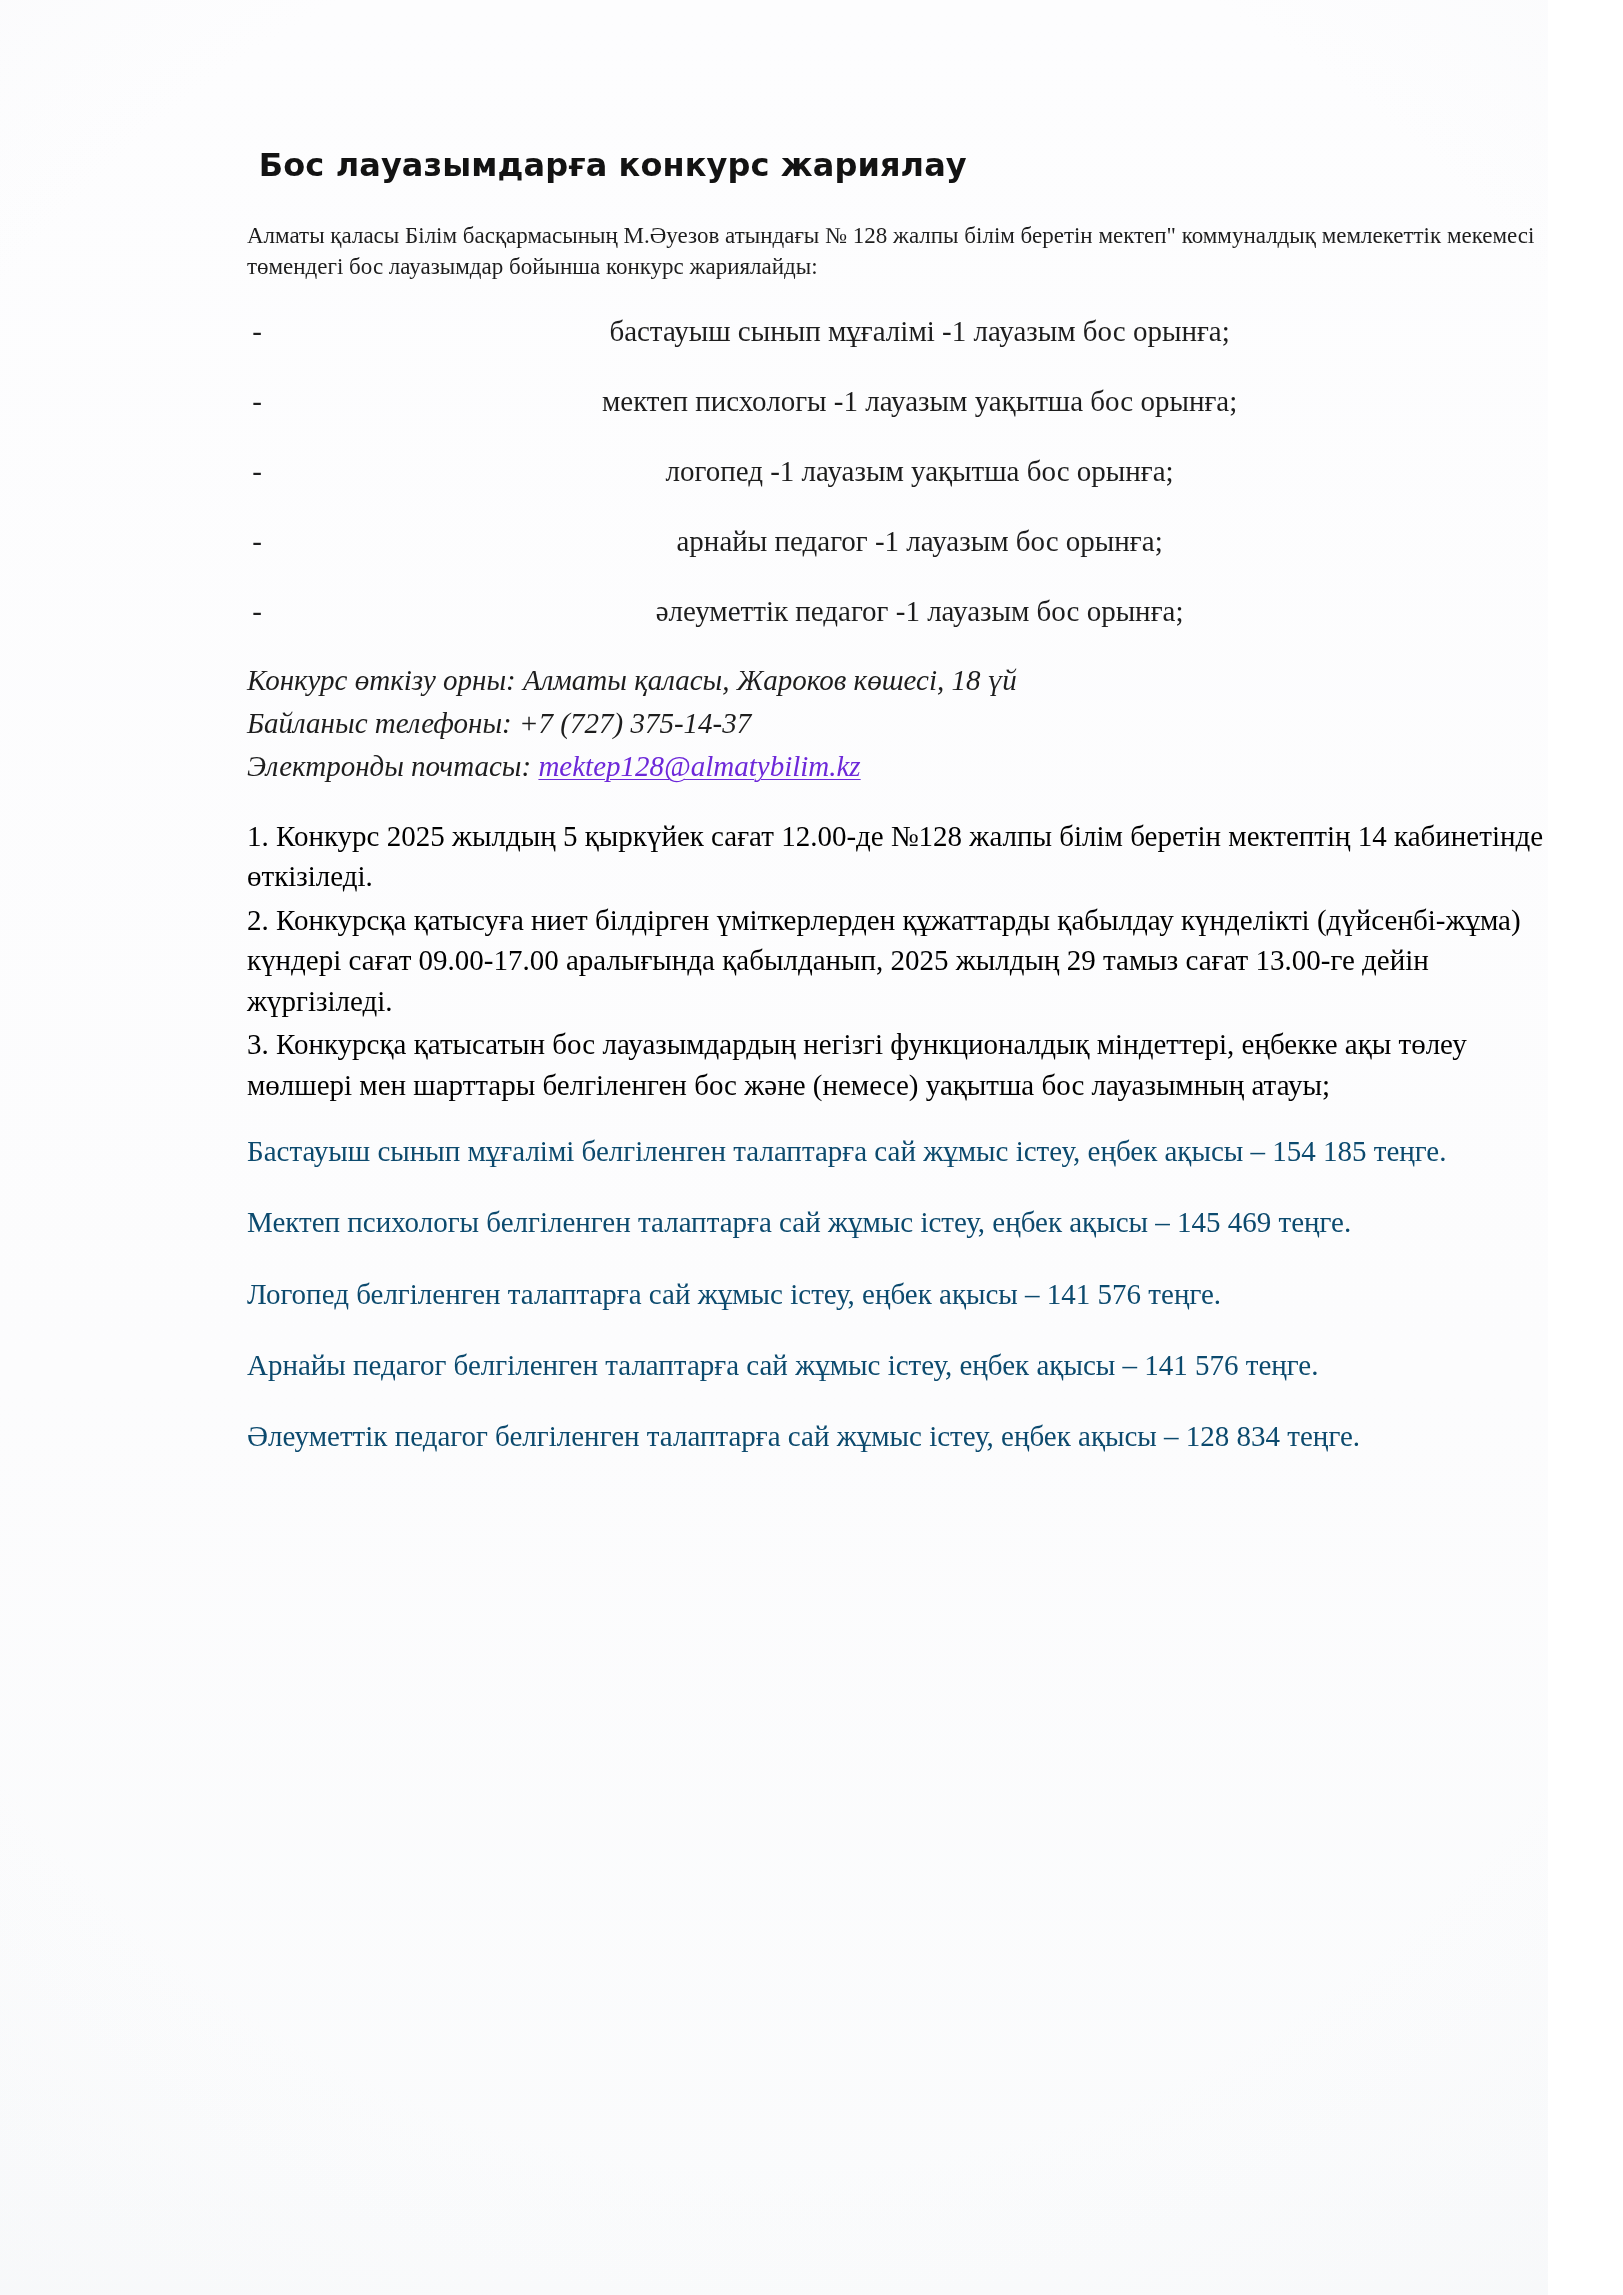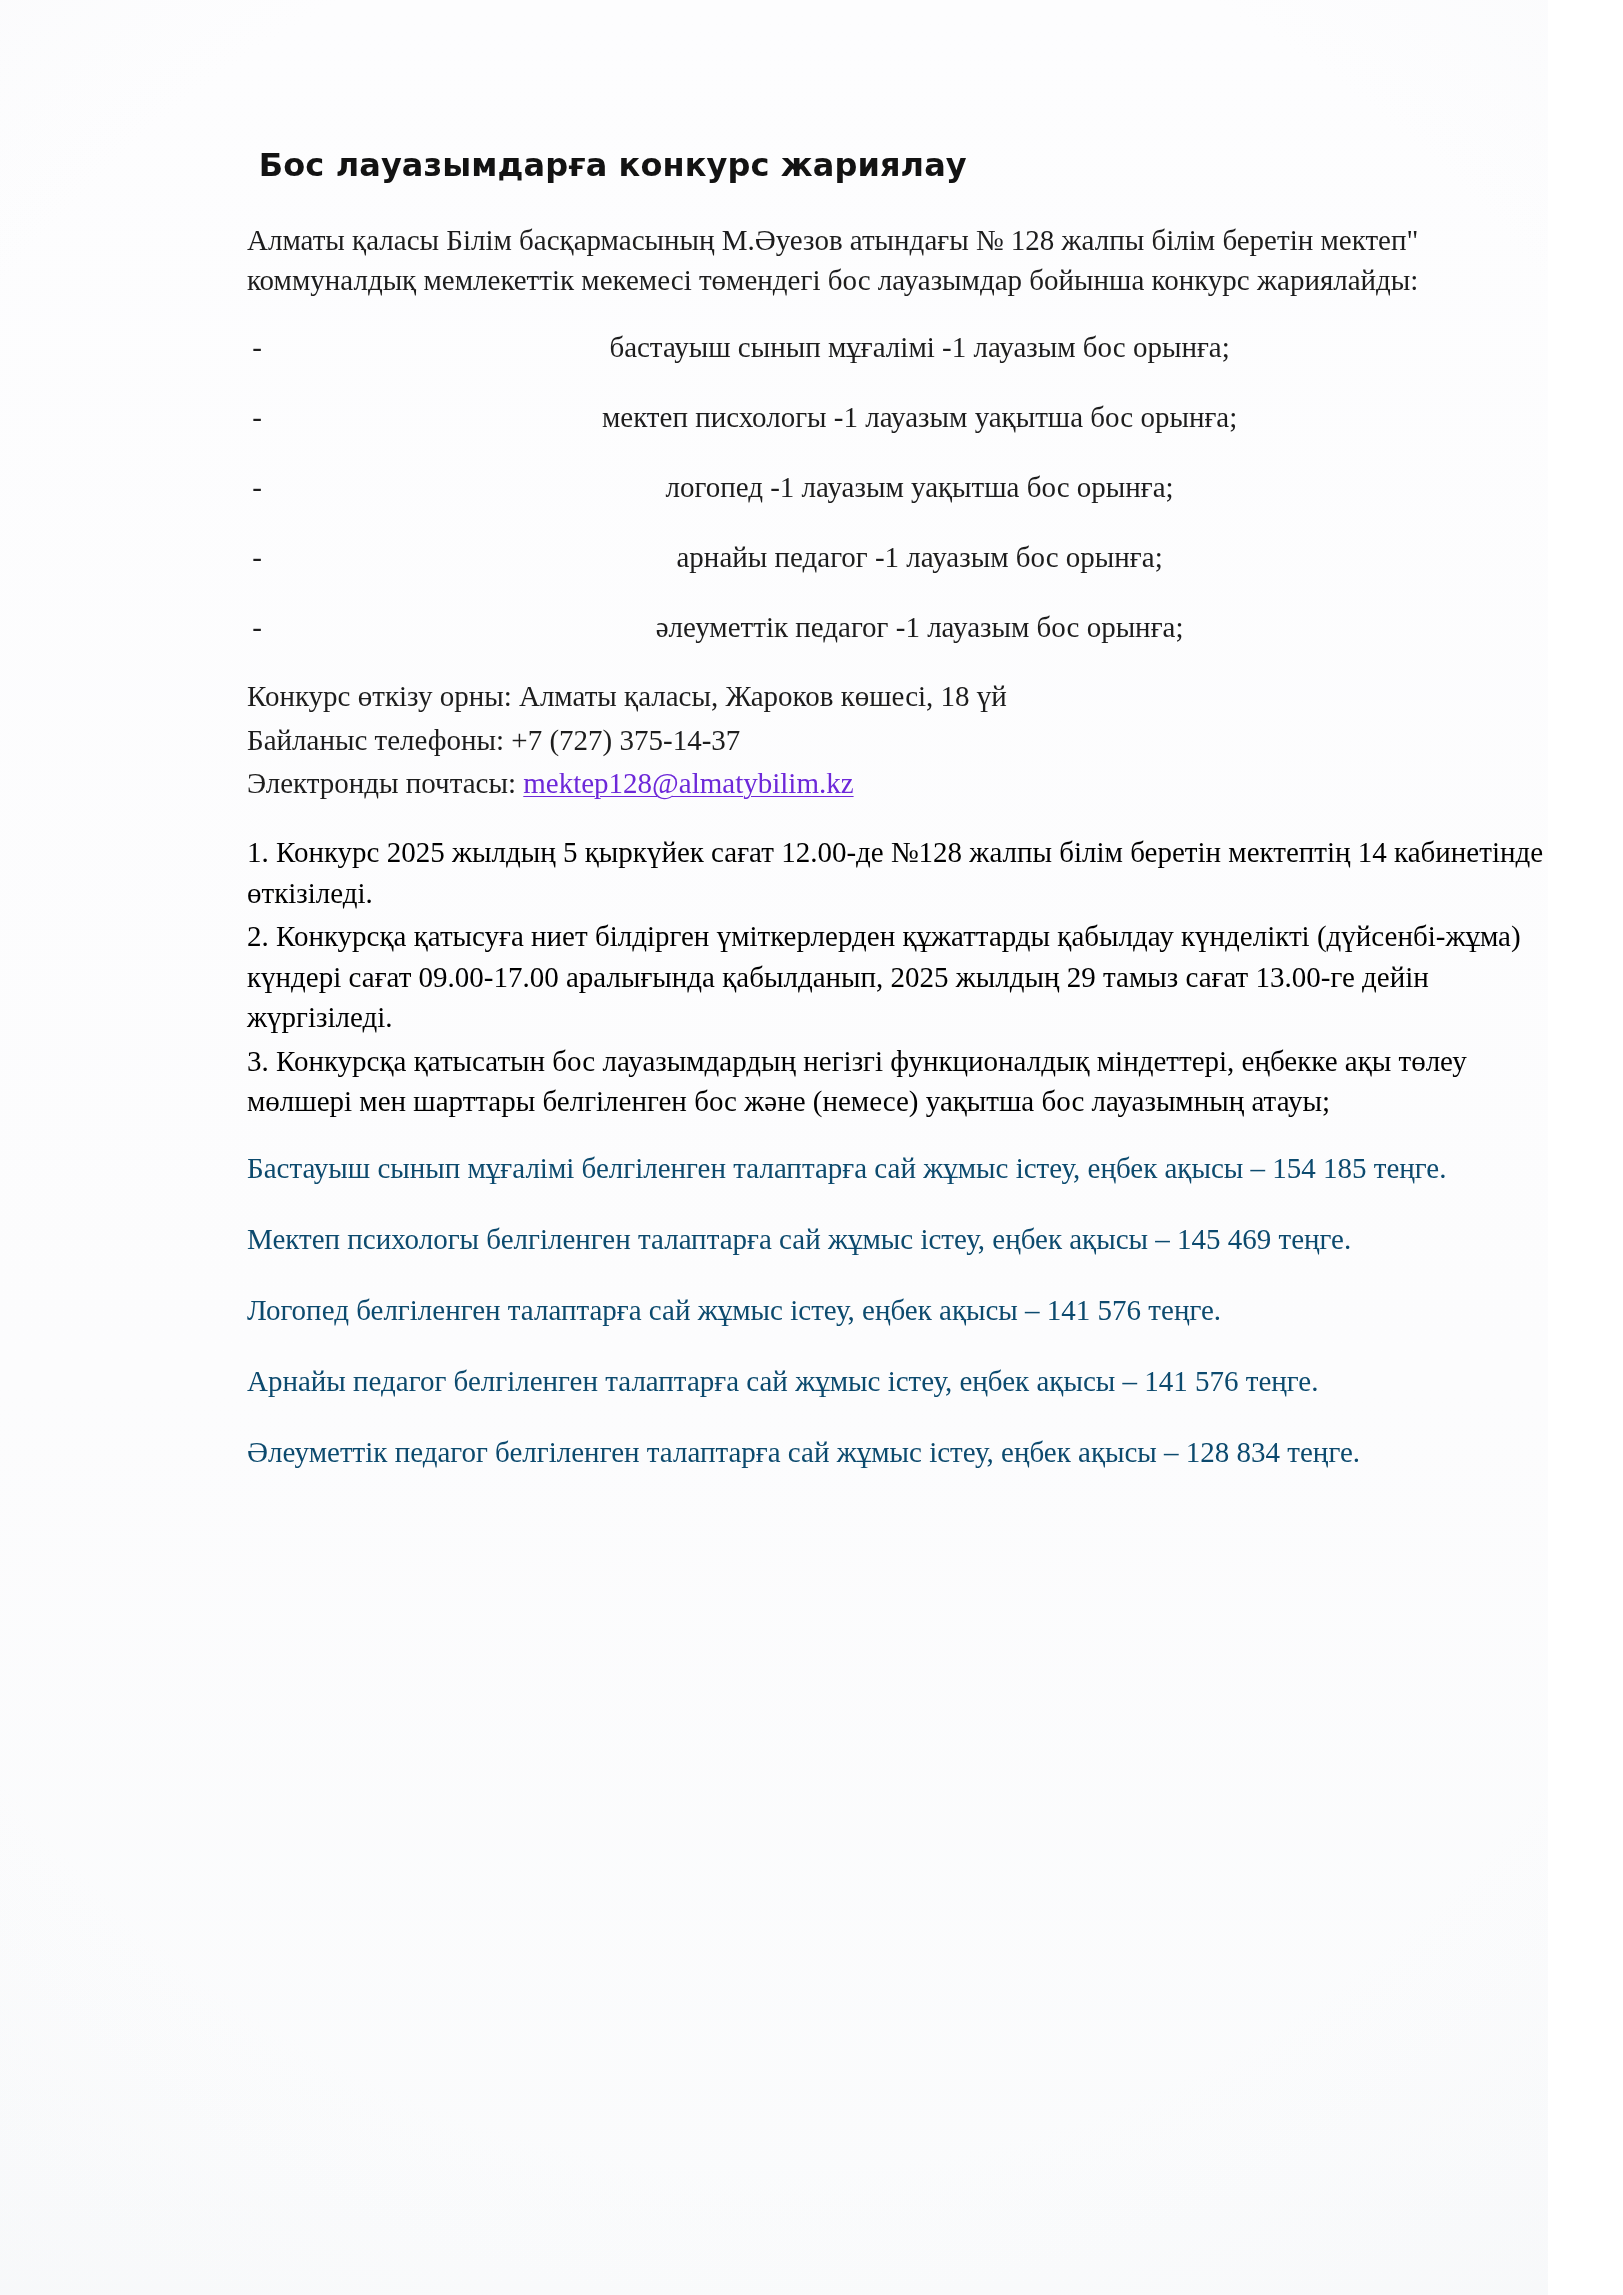--- a/index.html
+++ b/index.html
@@ -34,21 +34,21 @@
   .doc-title {
     font-family: "DejaVu Sans", "Liberation Sans", sans-serif;
     font-weight: bold;
     font-size: 32px;
     letter-spacing: 0.1px;
     margin: 0 0 35px 11.8px;
     color: #131313;
     line-height: 1.18;
   }
   .para {
-    font-size: 29px;
+    font-size: 23px;
     line-height: 1.40;
     margin: 0 0 19.6px 0;
     text-align: left;
     color: #1d1d1d;
   }
   .intro {
     margin-bottom: 27.5px;
     line-height: 1.38;
   }
   .bullet-list {
@@ -71,20 +71,21 @@
     color: #1d1d1d;
   }
   .bullet-text { flex: 1 1 auto; text-align: center; }
 
   .contact-block { margin-bottom: 29px; }
   .contact-line {
     font-size: 29px;
     line-height: 1.36;
     margin: 0 0 3.9px 0;
     color: #1d1d1d;
+    font-style: italic;
   }
   .email-link {
     color: #6d28d9;
     text-decoration: underline;
     text-underline-offset: 3.3px;
     text-decoration-thickness: 1.3px;
   }
   .clauses { margin-bottom: 26px; }
   .clause {
     font-size: 29px;

